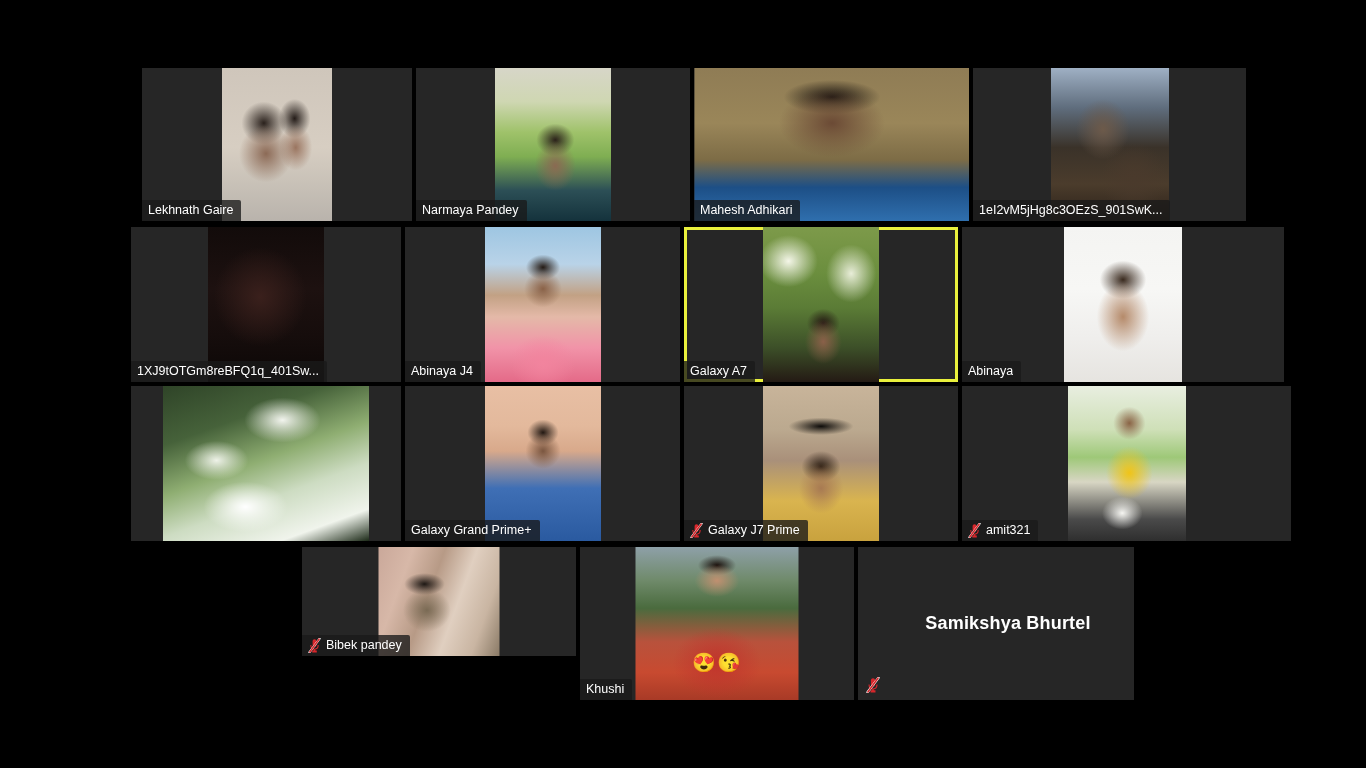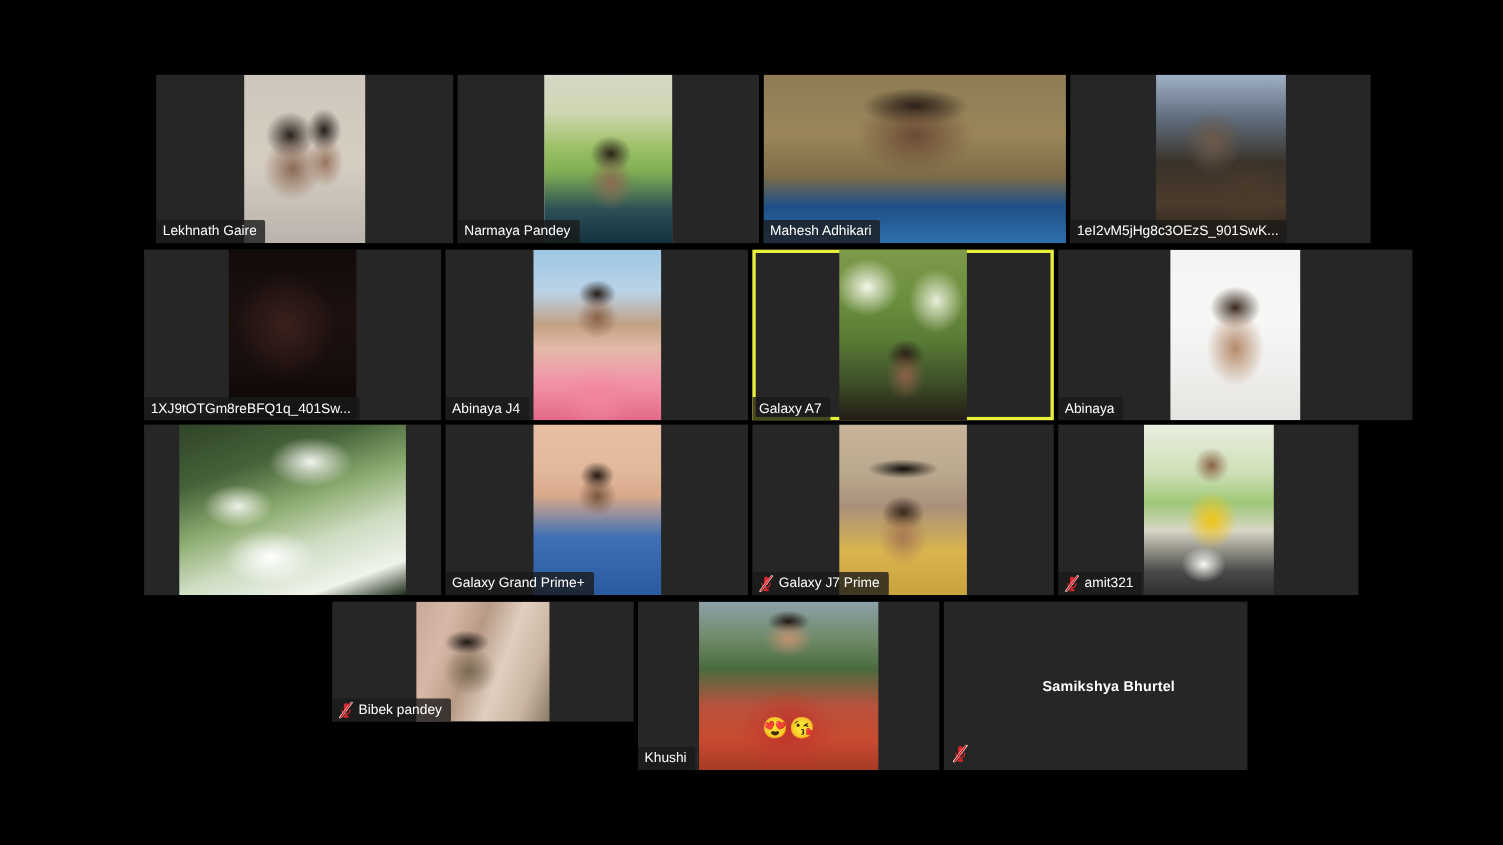--- a/index.html
+++ b/index.html
@@ -83,21 +83,21 @@
   }
 
   
   .bigname {
     position: absolute;
     inset: 0;
     display: flex;
     align-items: center;
     justify-content: center;
     color: #ffffff;
-    font-size: 13px;
+    font-size: 18px;
     font-weight: bold;
     letter-spacing: 0.2px;
     margin-left: 24px;
   }
   .corner-mic {
     position: absolute;
     left: 8px;
     bottom: 7px;
     width: 14px;
     height: 16px;
@@ -296,21 +296,21 @@
         <svg class="mic" viewBox="0 0 14 16">
           <path d="M7 1.2c-1.15 0-2.05.9-2.05 2v4.3c0 1.1.9 2 2.05 2s2.05-.9 2.05-2V3.2c0-1.1-.9-2-2.05-2z" fill="#d6262b"></path>
           <path d="M3.1 7.4v.6c0 2.05 1.6 3.75 3.6 3.95v1.9H5.1v1.05h3.8V13.85H7.3v-1.9c2-.2 3.6-1.9 3.6-3.95v-.6" fill="none" stroke="#d6262b" stroke-width="1.15"></path>
           <path d="M1.5 15.3L12.5 0.7" stroke="#ffffff" stroke-width="2.3" stroke-linecap="round"></path>
           <path d="M1.9 15.0L12.1 1.0" stroke="#d6262b" stroke-width="1.5" stroke-linecap="round"></path>
         </svg>
         <span class="nm">Galaxy J7 Prime</span>
       </div>
     </div>
 
-    <div class="tile" style="width:273px;height:155px;">
+    <div class="tile" style="width:329px;height:155px;">
       <div class="vid v-amit" style="width:118px;"></div>
       <div class="namebar">
         <svg class="mic" viewBox="0 0 14 16">
           <path d="M7 1.2c-1.15 0-2.05.9-2.05 2v4.3c0 1.1.9 2 2.05 2s2.05-.9 2.05-2V3.2c0-1.1-.9-2-2.05-2z" fill="#d6262b"></path>
           <path d="M3.1 7.4v.6c0 2.05 1.6 3.75 3.6 3.95v1.9H5.1v1.05h3.8V13.85H7.3v-1.9c2-.2 3.6-1.9 3.6-3.95v-.6" fill="none" stroke="#d6262b" stroke-width="1.15"></path>
           <path d="M1.5 15.3L12.5 0.7" stroke="#ffffff" stroke-width="2.3" stroke-linecap="round"></path>
           <path d="M1.9 15.0L12.1 1.0" stroke="#d6262b" stroke-width="1.5" stroke-linecap="round"></path>
         </svg>
         <span class="nm">amit321</span>
       </div>

